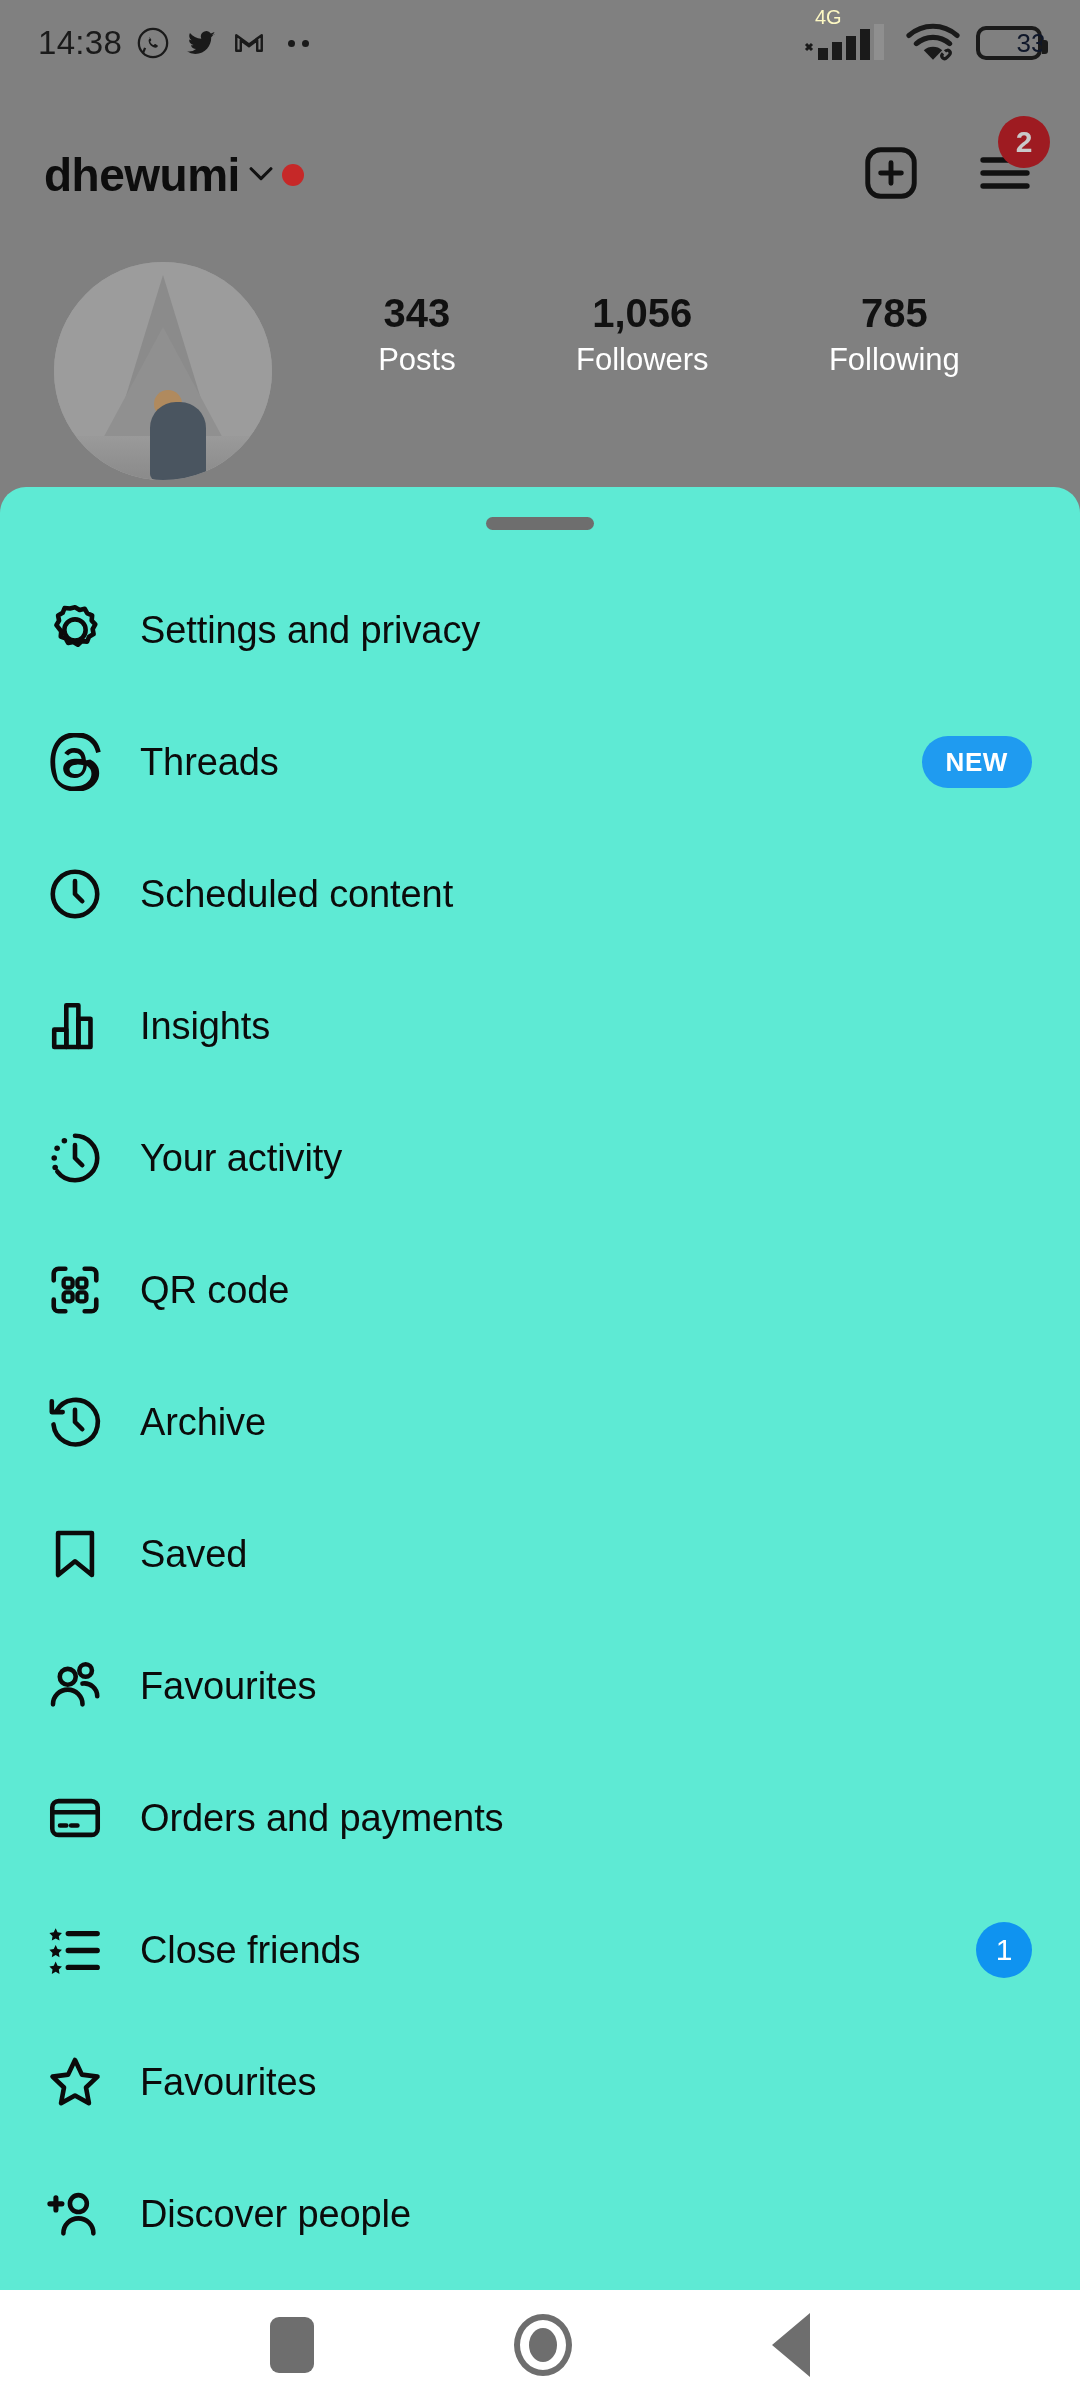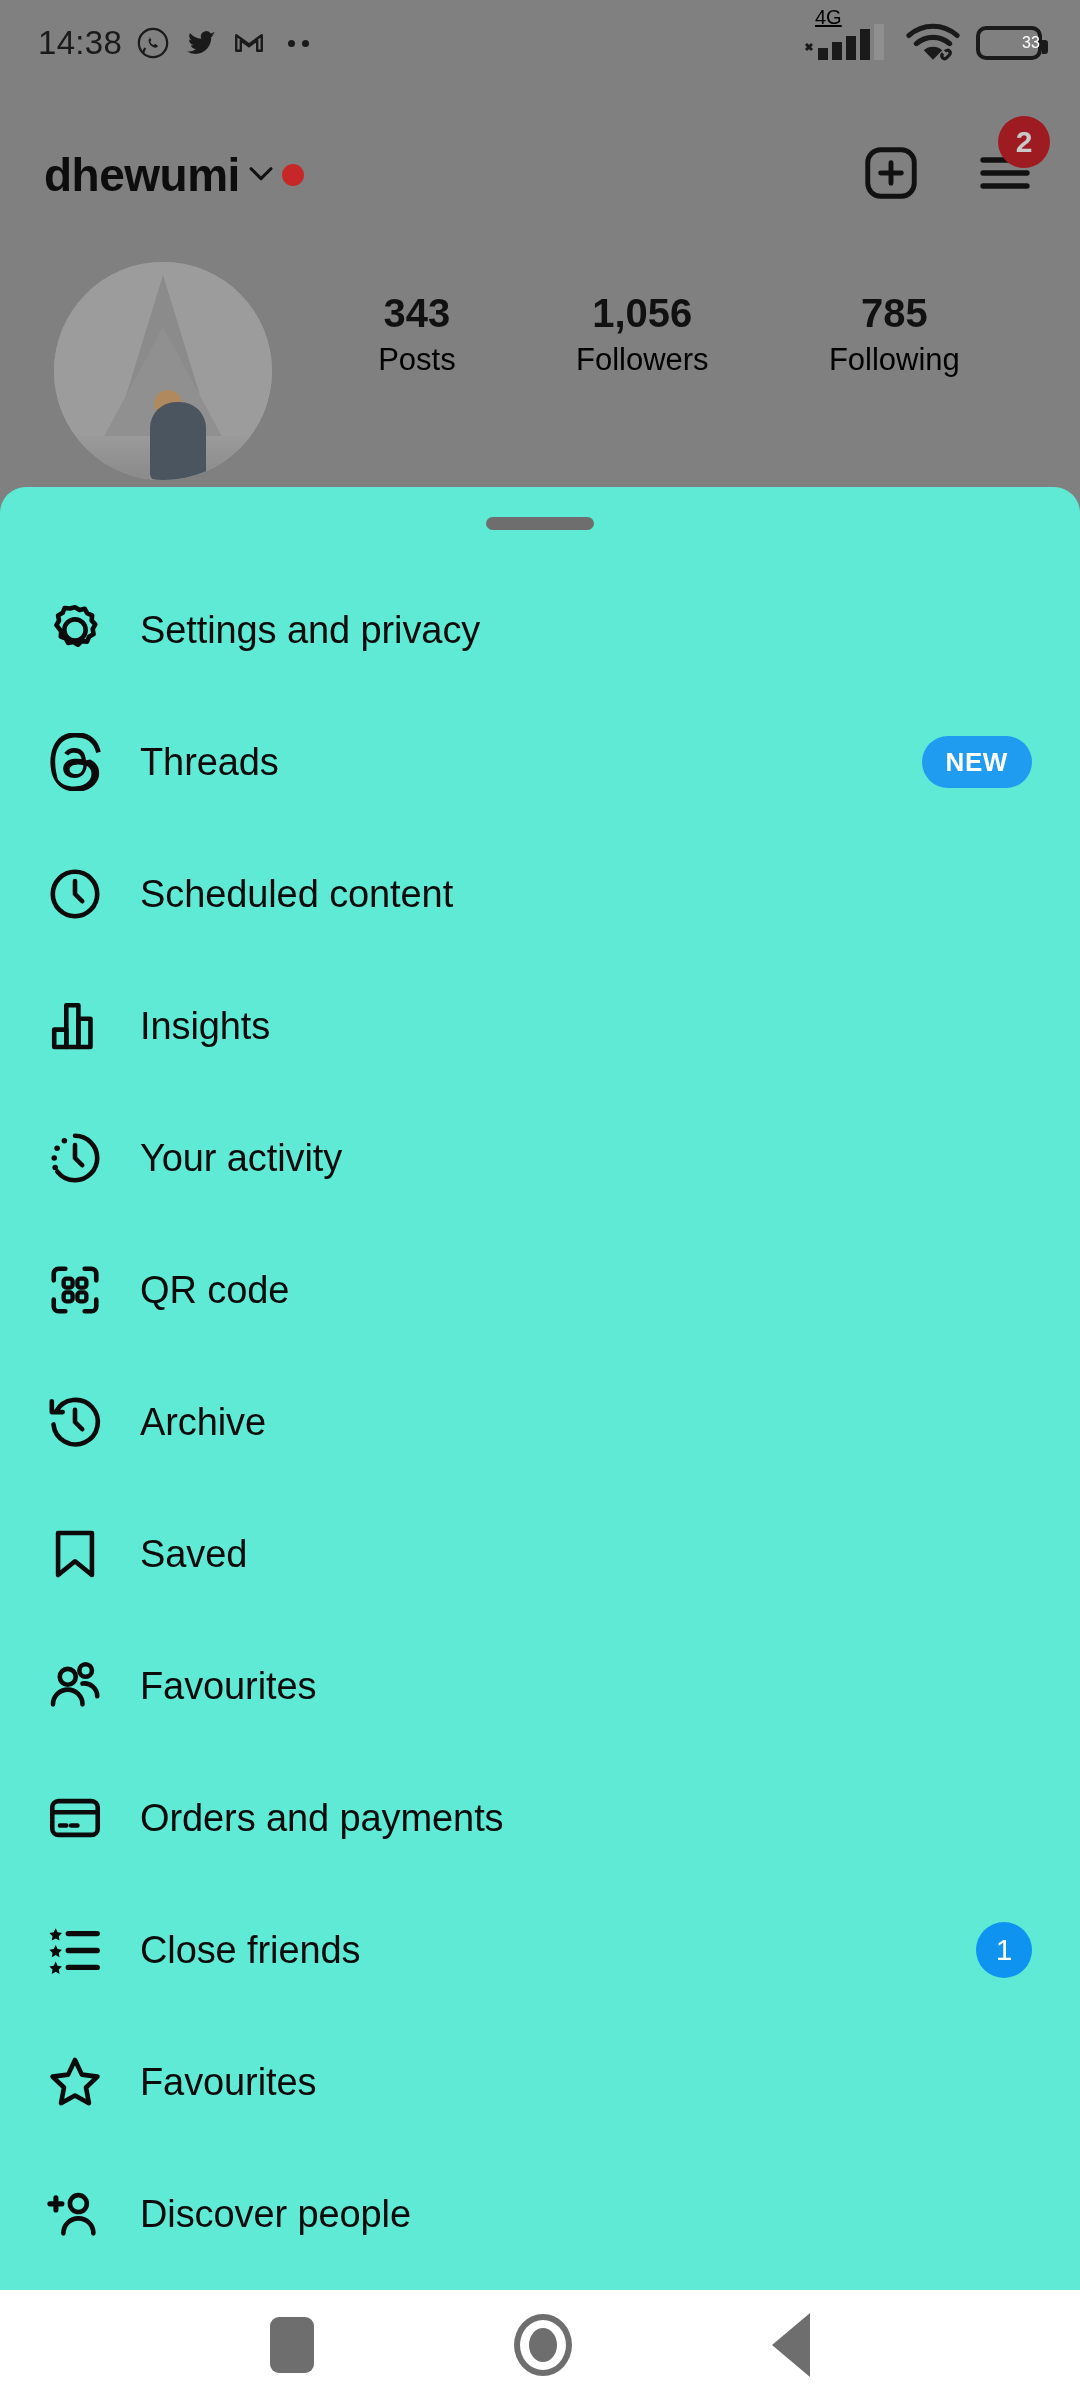--- a/index.html
+++ b/index.html
@@ -22,30 +22,30 @@
     display:flex; align-items:center; justify-content:space-between;
     padding:0 38px;
   }
   .sb-left { display:flex; align-items:center; gap:14px; }
   .sb-time { font-size:33px; font-weight:400; color:#1a1a1a; letter-spacing:.3px; }
   .sb-right { display:flex; align-items:center; gap:16px; }
   .sb-ico { display:flex; align-items:center; }
   .dots { display:flex; gap:7px; margin-left:8px; align-items:center; }
   .dots i { width:7px; height:7px; border-radius:50%; background:#1a1a1a; display:block; }
   .net-wrap { position:relative; display:flex; align-items:flex-end; }
-  .net-4g { position:absolute; left:11px; top:-18px; font-size:20px; color:#000000; font-weight:400;text-decoration:underline; }
+  .net-4g { position:absolute; left:11px; top:-18px; font-size:20px; color:#fef9c3; font-weight:400; }
   .batt {
     width:66px; height:34px; border:4px solid #1a1a1a; border-radius:10px;
     display:flex; align-items:center; justify-content:center; position:relative;
   }
   .batt::after {
     content:""; position:absolute; right:-10px; top:10px;
     width:6px; height:14px; background:#1a1a1a; border-radius:0 3px 3px 0;
   }
-  .batt span { font-size:16px; color:#ffffff; font-weight:400; line-height:1;margin-left:44px; }
+  .batt span { font-size:26px; color:#0f172a; font-weight:400; line-height:1;margin-left:44px; }
 
   
   .prof-head {
     position:absolute; left:0; top:120; width:1080px; height:110px;
     display:flex; align-items:center; padding:0 44px;
   }
   .uname-wrap { display:flex; align-items:center; gap:4px; }
   .uname { font-size:46px; font-weight:700; color:#0d0d0d; letter-spacing:-.5px; }
   .reddot { width:22px; height:22px; border-radius:50%; background:#c62828; }
   .head-actions { margin-left:auto; display:flex; align-items:center; gap:52px; }
@@ -88,21 +88,21 @@
   .av-crowd {
     position:absolute; left:0; bottom:0; width:100%; height:44px;
     background:linear-gradient(to top,#8a8a8a,#9a9a9a);
   }
   .stats {
     flex:1; display:flex; align-items:flex-start; justify-content:space-around;
     padding:28px 10px 0 46px;
   }
   .stat { text-align:center; }
   .stat-num { font-size:40px; font-weight:700; color:#111; line-height:1.15; }
-  .stat-lbl { font-size:31px; font-weight:400; color:#000000; margin-top:6px; }
+  .stat-lbl { font-size:31px; font-weight:400; color:#ffffff; margin-top:6px; }
 
   
   .sheet {
     position:absolute; left:0; top:487px; width:1080px; height:1806px;
     background:#5eead4; border-radius:26px 26px 0 0; overflow:hidden;
   }
   .handle {
     width:108px; height:13px; border-radius:7px; background:#6e6e6e;
     margin:30px auto 0;
   }

